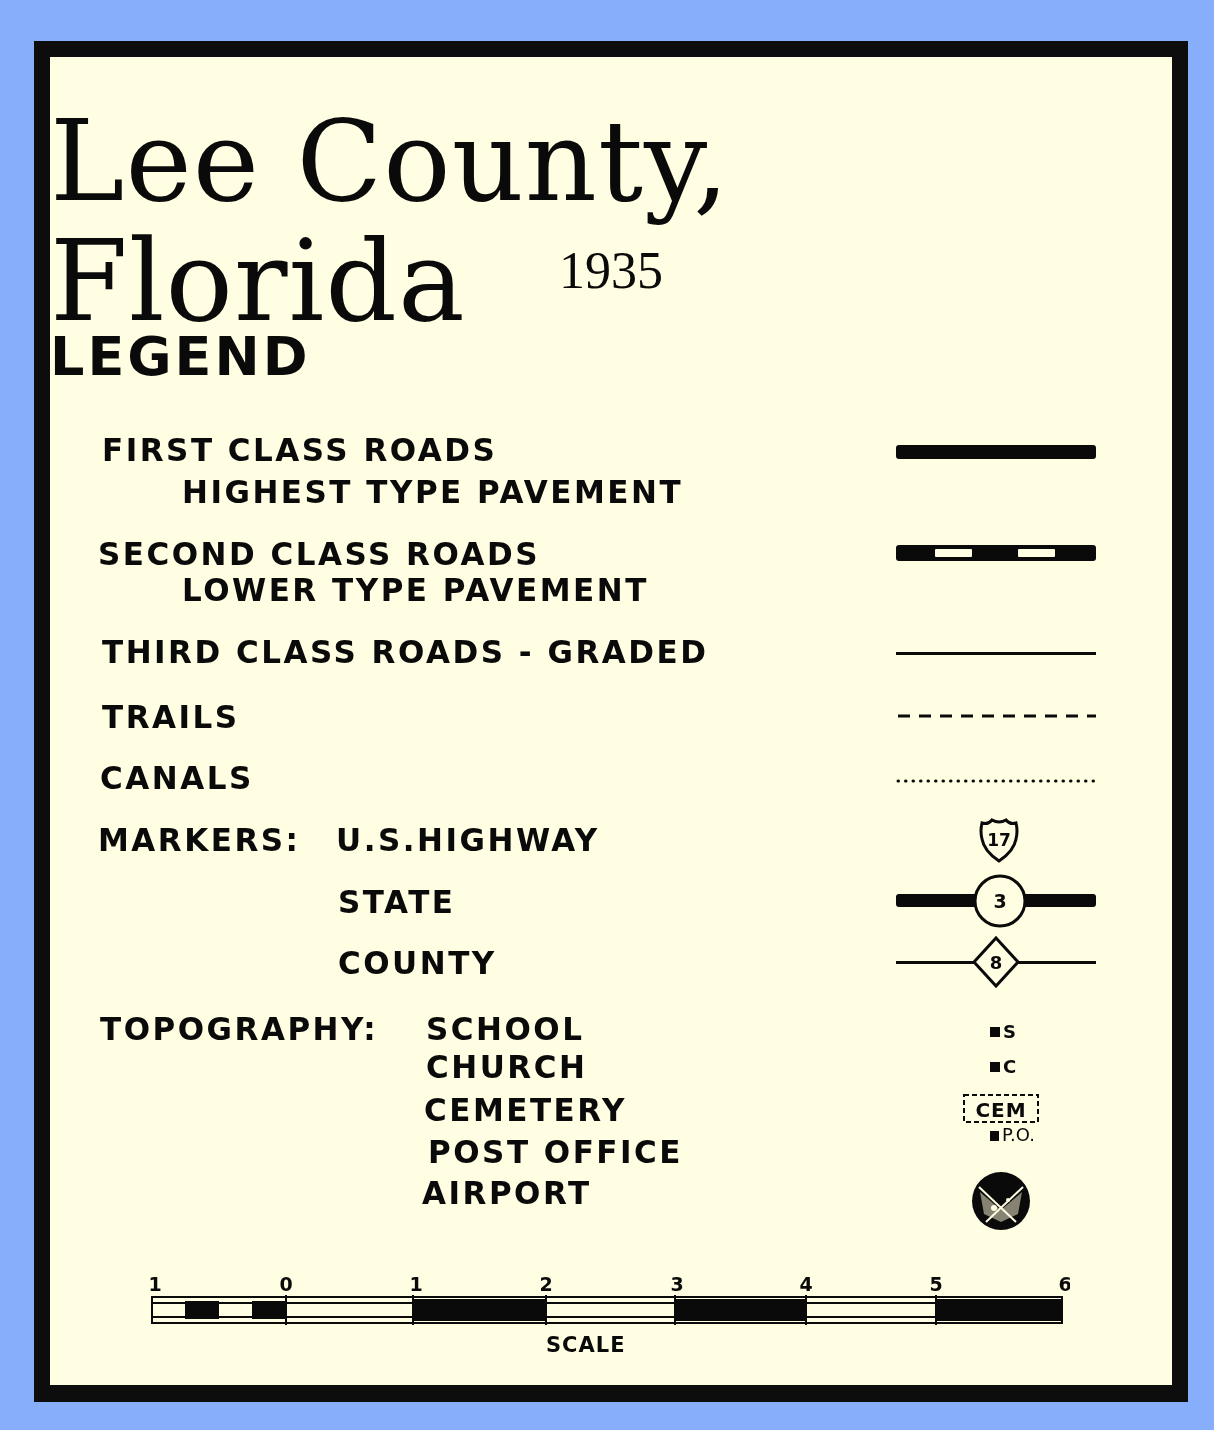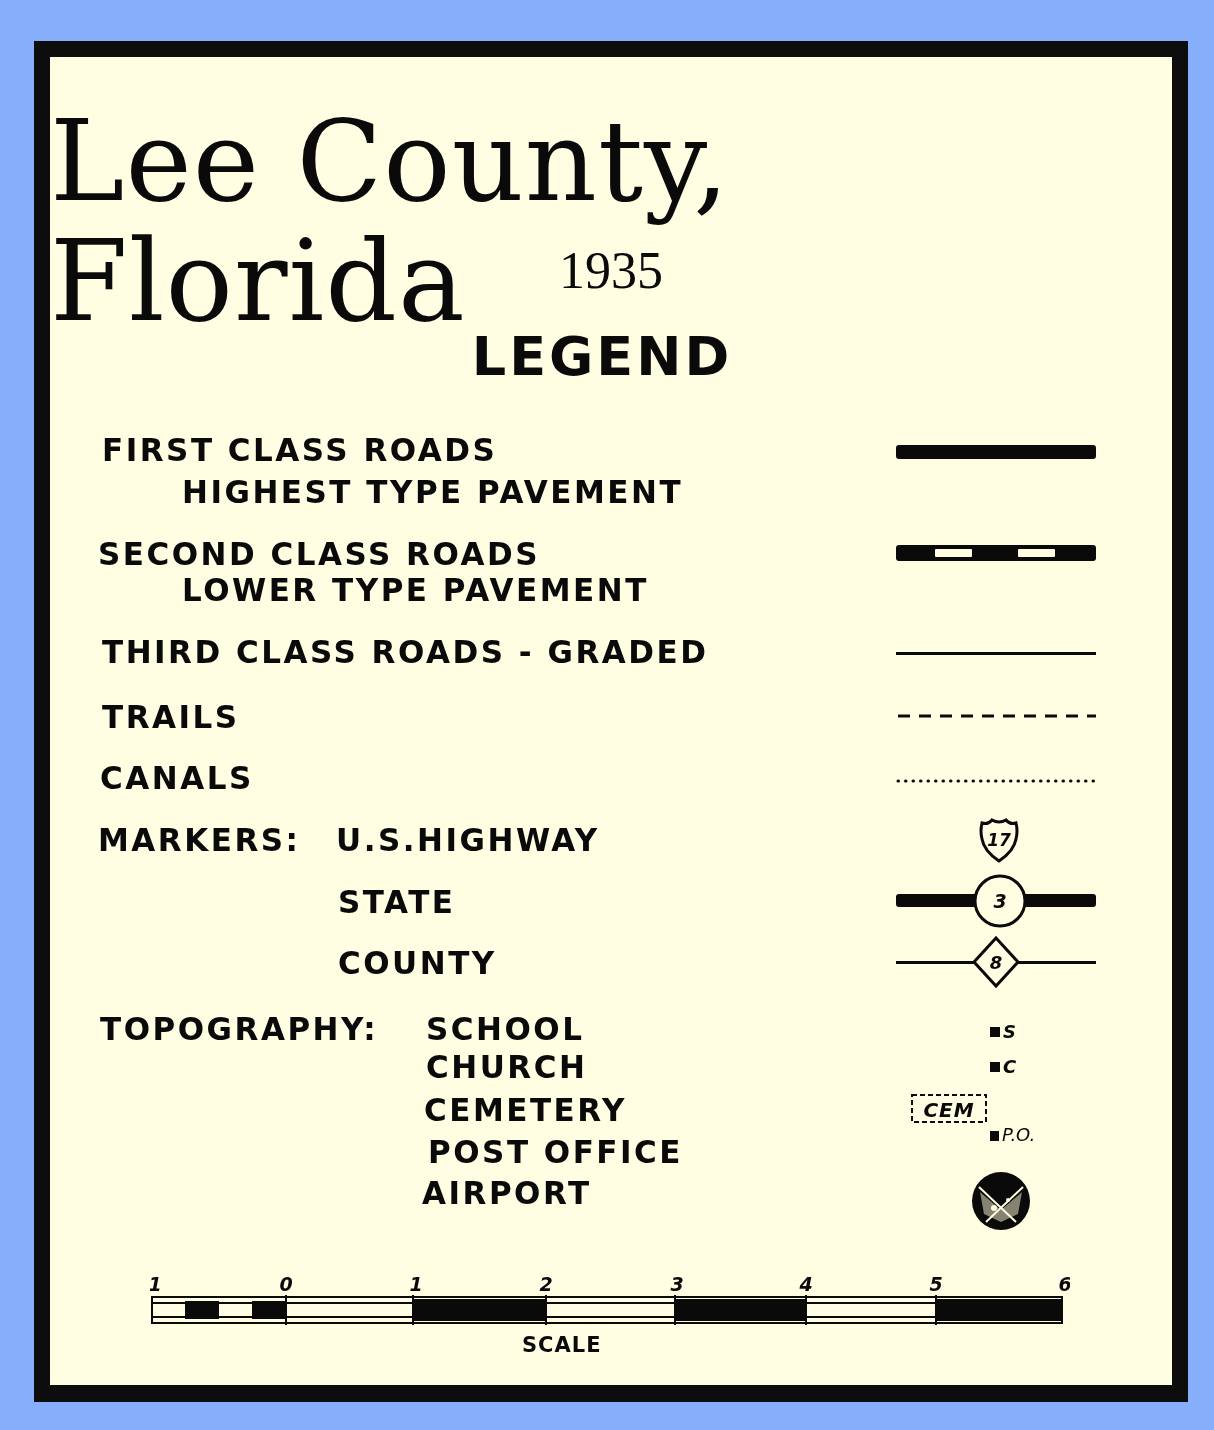--- a/index.html
+++ b/index.html
@@ -19,34 +19,34 @@
   .title {
     position:absolute; left:0; top:44px; width:1122px; 
     font-family:"DejaVu Serif", "Liberation Serif", serif;
     font-size:112px; line-height:120px; letter-spacing:1px; font-weight:normal;
   }
   .year {
     position:absolute; left:0; top:160px; width:1122px; text-align:center;
     font-family:"Liberation Serif", serif; font-size:52px; line-height:60px;margin-top:24px;
   }
   .legend-h {
-    position:absolute; left:0; top:270px; width:1104px; text-align:center;
+    position:absolute; left:0; top:270px; width:1104px; text-align:left;
     font-family:"DejaVu Sans", sans-serif; font-size:54px; line-height:60px; letter-spacing:3px;
     font-weight:bold;
   }
   .lbl {
     position:absolute; font-family:"DejaVu Sans", sans-serif; font-weight:bold;
     font-size:31px; line-height:36px; letter-spacing:2.5px; white-space:nowrap;
     transform:scaleY(1.05);
   }
-  .sym { position:absolute;font-style:italic; }
+  .sym { position:absolute; }
   svg { display:block; }
   .scale-lbl {
     position:absolute; font-family:"DejaVu Sans", sans-serif; font-weight:bold;
-    font-size:21px; letter-spacing:1px;
+    font-size:21px; letter-spacing:1px;margin-left:24px;
   }
 </style>
 </head>
 <body>
 
 <div class="frame"></div>
 
 <div class="paper">
 
   <div class="title">Lee County, Florida</div>
@@ -131,21 +131,21 @@
         <rect x="0" y="8" width="10" height="10" fill="#0a0a0a"></rect>
       <text x="13" y="19" font-family="DejaVu Sans, sans-serif" font-weight="bold" font-size="18" fill="#0a0a0a">S</text>
       </svg>
   </div>
   <div class="sym" style="left:940px;top:997px;">
     <svg width="40" height="24">
         <rect x="0" y="8" width="10" height="10" fill="#0a0a0a"></rect>
       <text x="13" y="19" font-family="DejaVu Sans, sans-serif" font-weight="bold" font-size="18" fill="#0a0a0a">C</text>
       </svg>
   </div>
-  <div class="sym" style="left:860px;top:1036px;">
+  <div class="sym" style="left:912px;top:1036px;">
     <svg width="80" height="32">
         <rect x="2" y="2" width="74" height="27" fill="none" stroke="#0a0a0a" stroke-width="2" stroke-dasharray="5,3"></rect>
       <text x="39" y="24" text-anchor="middle" font-family="DejaVu Sans, sans-serif" font-weight="bold" font-size="20" letter-spacing="1" fill="#0a0a0a">CEM</text>
       </svg>
   </div>
   <div class="sym" style="left:940px;top:1065px;">
     <svg width="70" height="24">
         <rect x="0" y="9" width="9" height="10" fill="#0a0a0a"></rect>
       <text x="12" y="19" font-family="DejaVu Sans, sans-serif" font-size="18" fill="#0a0a0a">P.O.</text>
       </svg>

